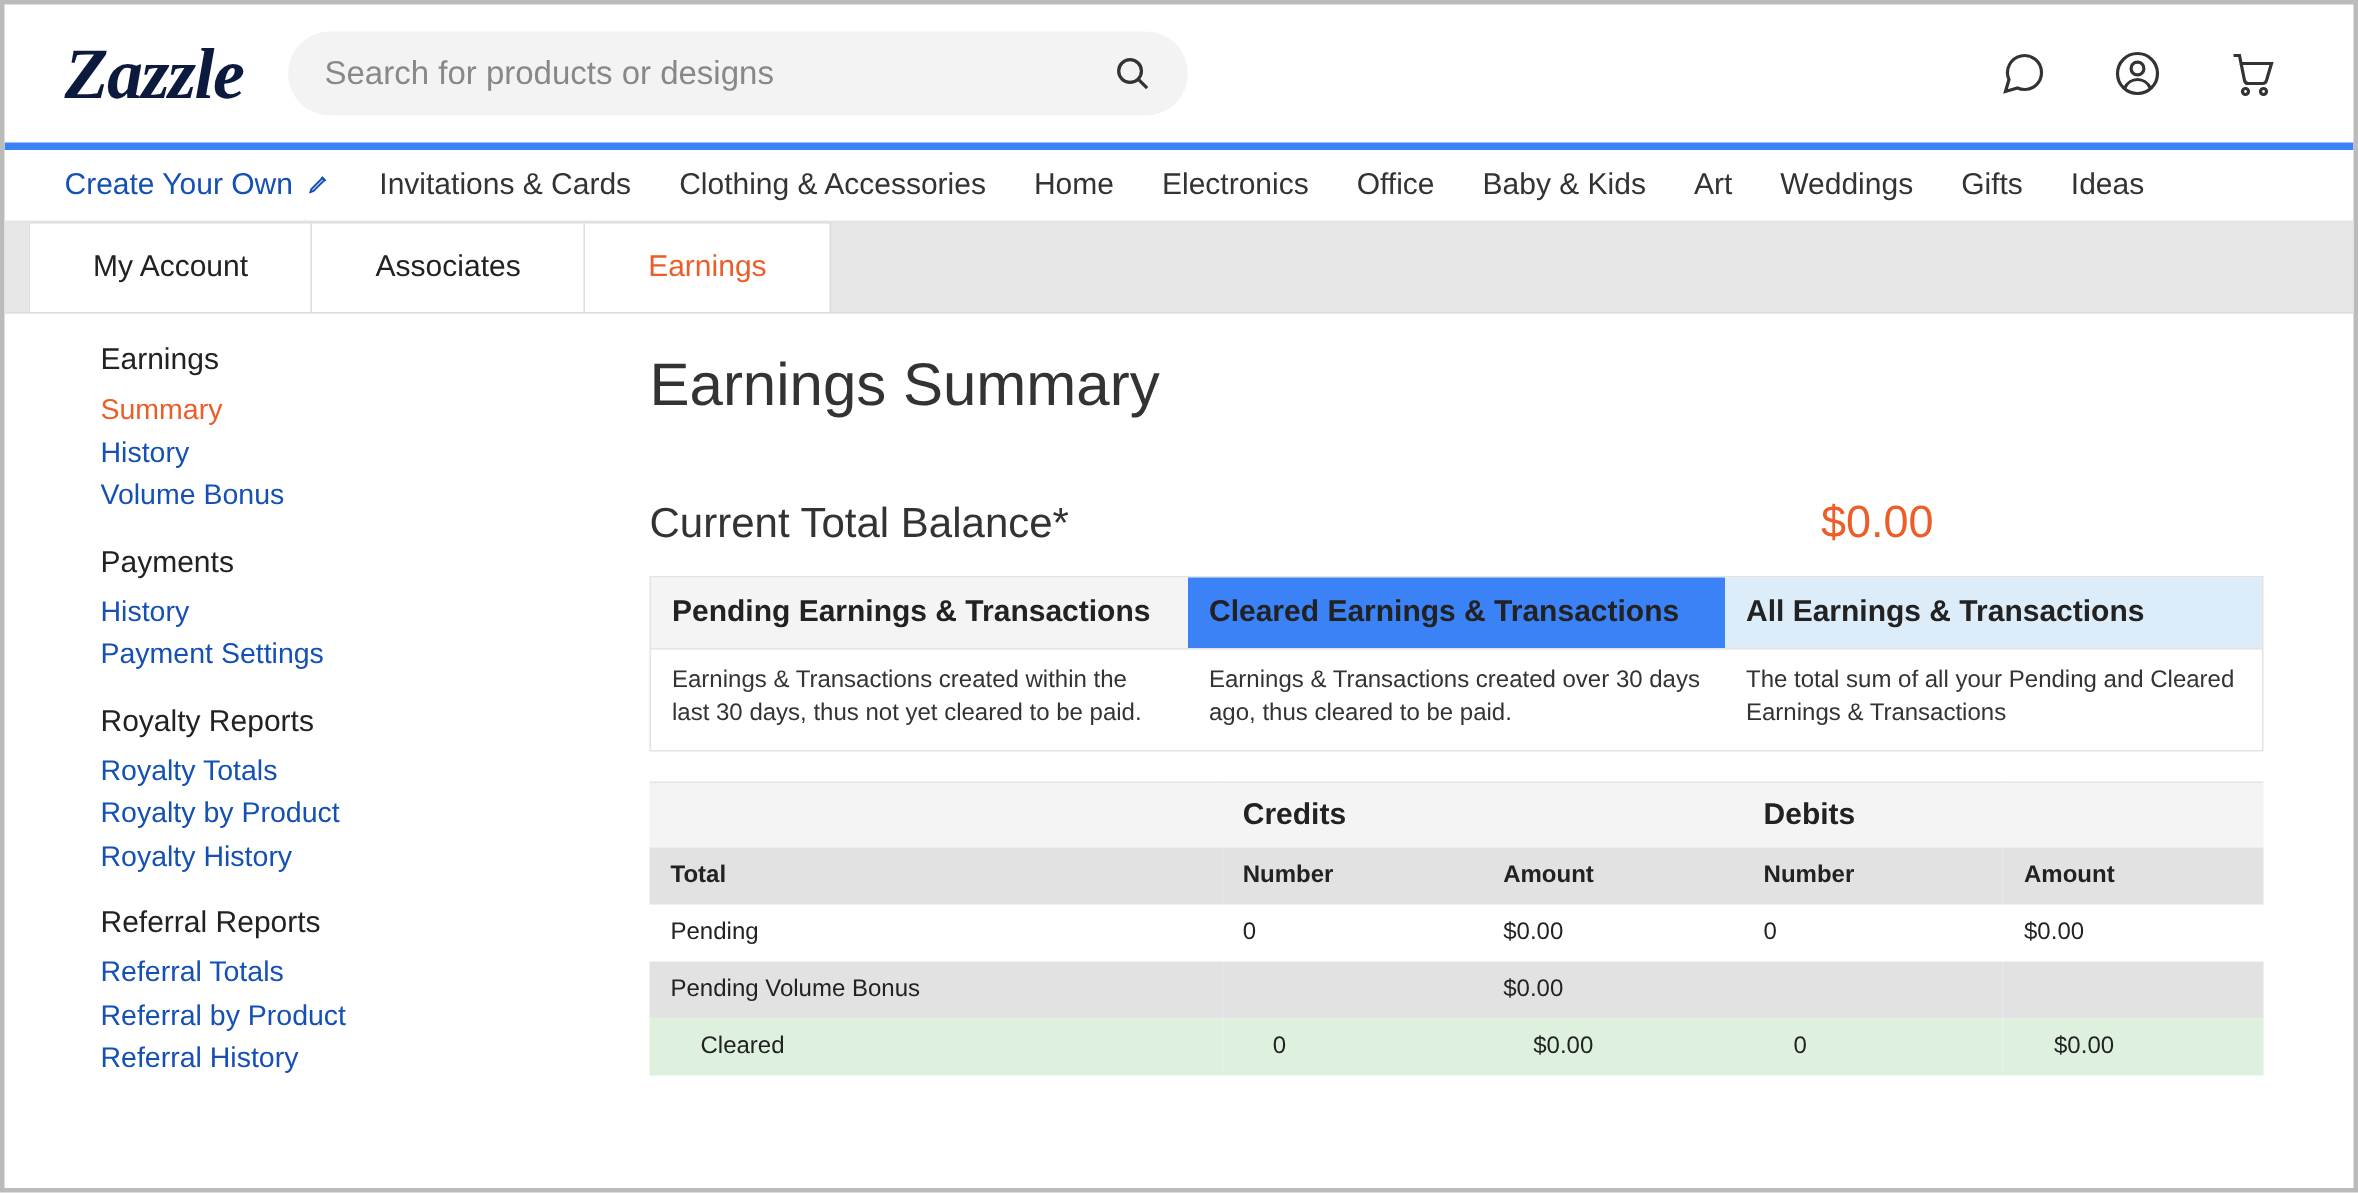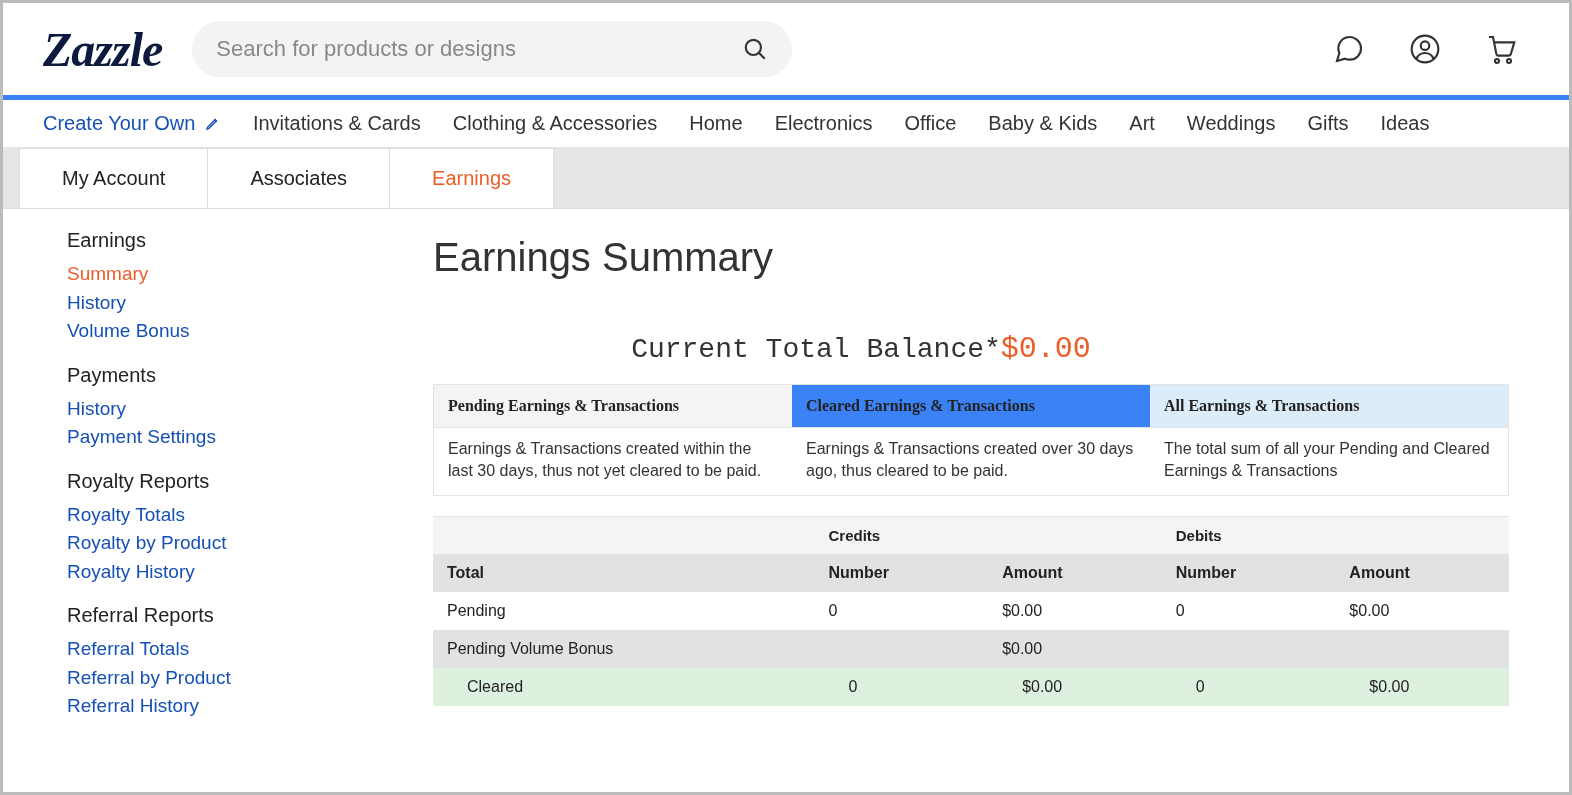--- a/index.html
+++ b/index.html
@@ -118,39 +118,37 @@
     padding: 18px 60px 0 70px;
   }
   h1.title {
     font-weight: 300;
     font-size: 40px;
     color: #333;
     margin-bottom: 52px;
   }
   .balance-row {
     display: flex;
-    justify-content: center;
+    justify-content: space-between;
     align-items: baseline;
     margin-bottom: 18px;
     padding-right: 220px;
-    font-family: Liberation Mono, monospace;
   }
   .balance-label { font-size: 28px; font-weight: 300; color: #333; }
   .balance-value { font-size: 30px; color: #ec5d28; }
   .legend {
     display: flex;
     border: 1px solid #e3e3e3;
     margin-bottom: 20px;
   }
   .legend-col { flex: 1; }
   .legend-head {
     padding: 12px 14px;
     font-weight: 700;
-    font-size: 16px;
-    font-family: Liberation Serif, serif;
+    font-size: 20px;
   }
   .legend-body {
     padding: 10px 14px 14px 14px;
     font-size: 16px;
     color: #333;
     line-height: 1.35;
     border-top: 1px solid #e3e3e3;
   }
   .bg-grey { background: #f4f4f4; }
   .bg-green { background: #3b82f6; }
@@ -160,21 +158,21 @@
     border-collapse: collapse;
     font-size: 16px;
   }
   .data-table th, .data-table td {
     text-align: left;
     padding: 10px 14px;
   }
   .data-table thead tr.super th {
     background: #f4f4f4;
     font-weight: 700;
-    font-size: 15px;
+    font-size: 20px;
     border-top: 1px solid #e3e3e3;
   }
   .data-table thead tr.sub th {
     background: #e2e2e2;
     font-weight: 700;
   }
   .data-table tbody tr.row-grey td { background: #e2e2e2; }
   .data-table tbody tr.row-green td { background: #def1df; padding-left: 34px; }
   .data-table tbody tr.row-blue td { background: #dcecf8; }
 </style>

